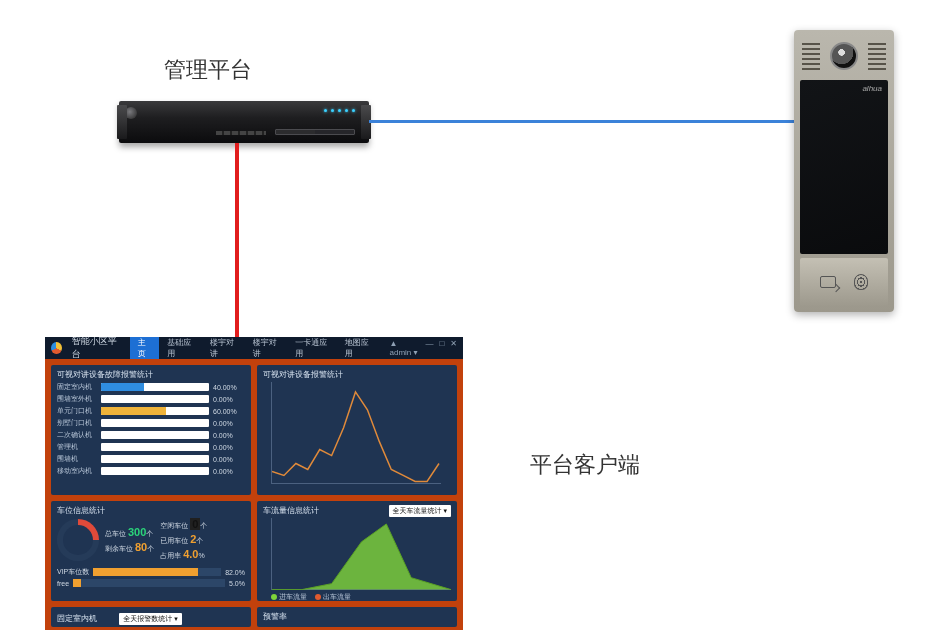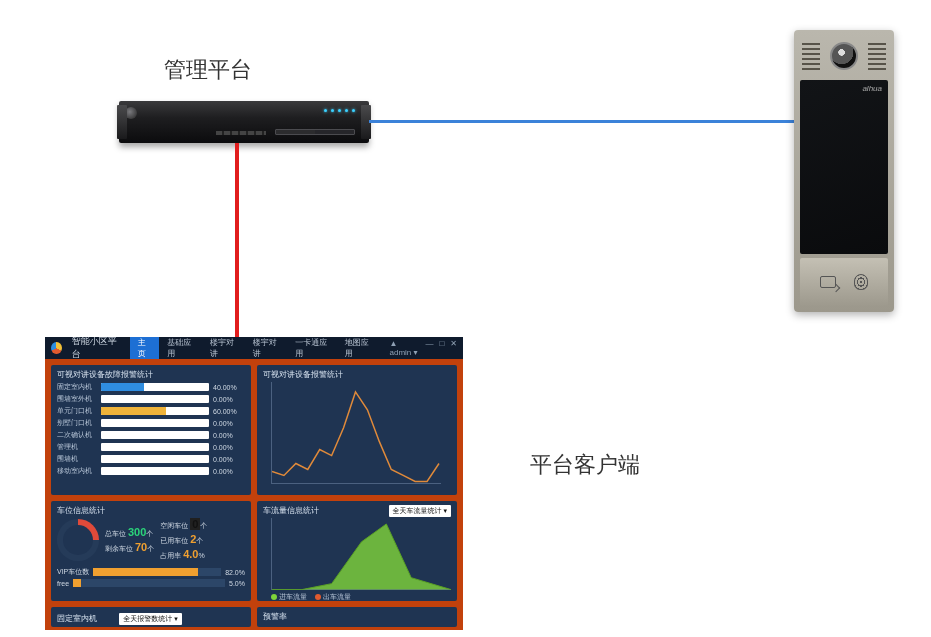--- a/index.html
+++ b/index.html
@@ -376,21 +376,21 @@
     </div>
 
     <div class="panel">
       <div class="pt">车位信息统计</div>
       <div class="gauge-wrap">
         <div class="gauge">
             <div class="inner"></div>
           </div>
         <div class="kv">
           <span><span>总车位</span> <b>300</b><span>个</span></span>
-          <span><span>剩余车位</span> <b class="orange">70</b><span>个</span></span>
+          <span><span>剩余车位</span> <b class="orange">80</b><span>个</span></span>
         </div>
         <div class="kv">
           <span><span>空闲车位</span> <b class="dark">0</b><span>个</span></span>
           <span><span>已用车位</span> <b class="orange">2</b><span>个</span></span>
           <span><span>占用率</span> <b class="orange">4.0</b><span>%</span></span>
         </div>
       </div>
       <div class="hbars" id="hbars">
           <div class="hbar">
             <span>VIP车位数</span>

